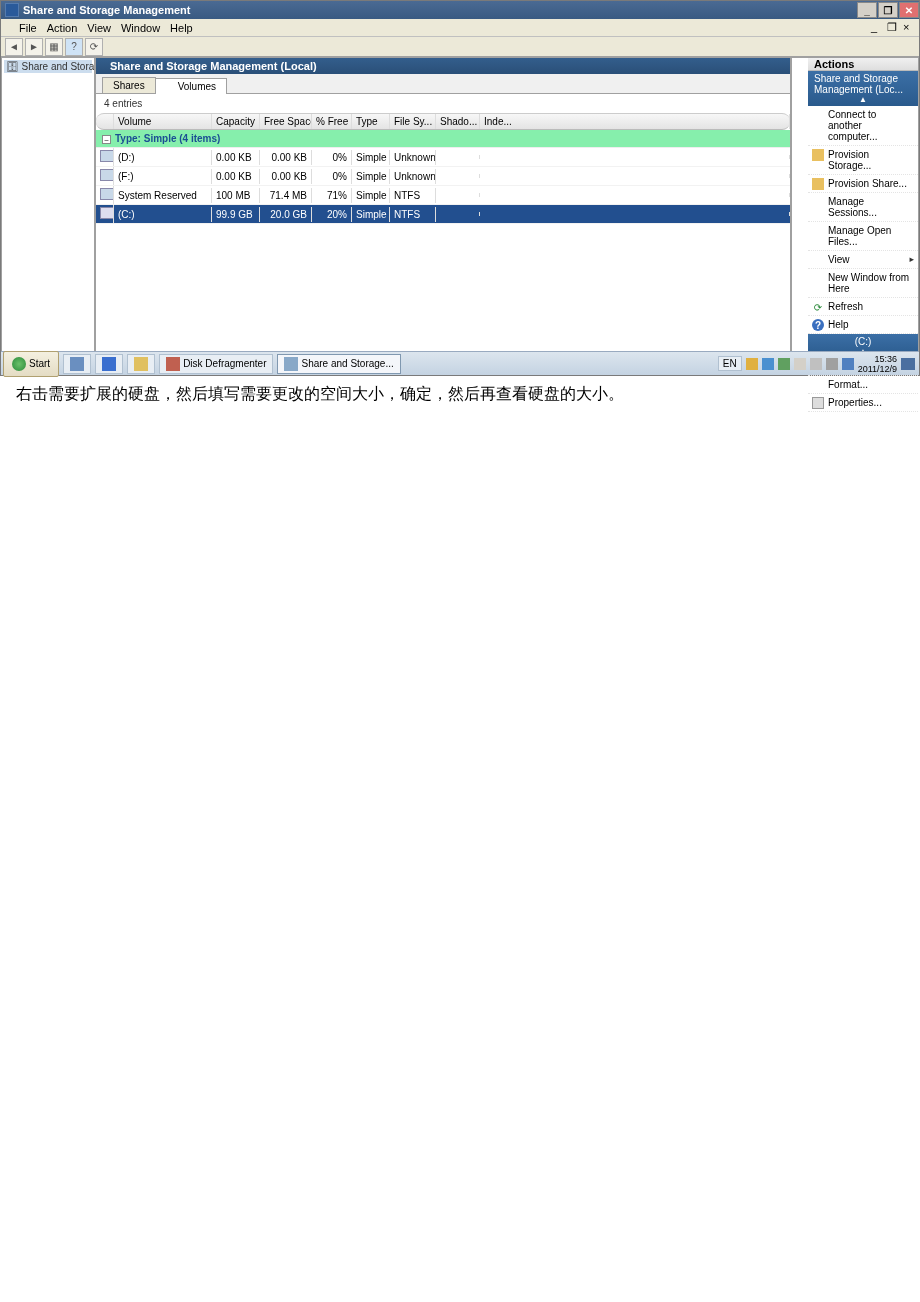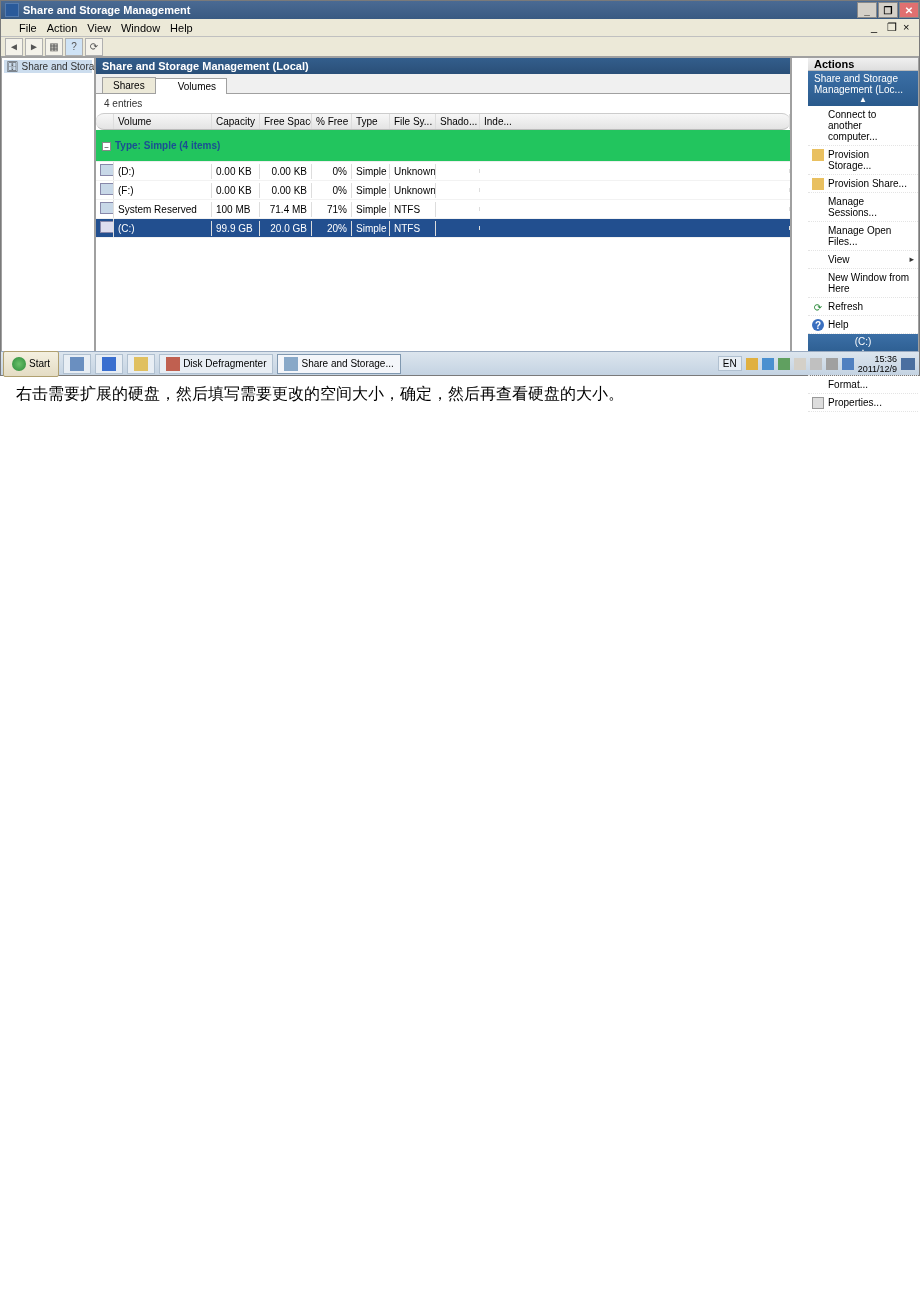--- a/index.html
+++ b/index.html
@@ -23,31 +23,31 @@
   
   
   .mainarea { display:flex; height: calc(100% - 56px); }
   .treepane { width: 94px; background:#fff; border:1px solid #a0a0a0; margin:0; padding:2px; font-size:10px; color:#333; white-space:nowrap; overflow:hidden; }
   .treepane .treeitem { background:#cde; padding:1px 2px; }
   .treepane .scrollbar-h { position:absolute; bottom:0; left:0; width:94px; height:14px; background:#ece9d8; border-top:1px solid #999; display:flex; }
   .scrollbar-h .sbtn { width:14px; height:14px; background:#d4d0c8; border:1px solid #888; font-size:8px; display:flex; align-items:center; justify-content:center;}
   .scrollbar-h .strack { flex:1; background:#e8e8e8;}
   
   .centerpane { flex:1; display:flex; flex-direction:column; border:1px solid #a0a0a0; background:#fff; }
-  .centerhdr { height:16px; background: linear-gradient(to bottom,#335e8c,#2a4f78); color:#fff; font-weight:bold; padding-left:6px; display:flex; align-items:center; }
+  .centerhdr { height:16px; background: linear-gradient(to bottom,#335e8c,#2a4f78); color:#fff; font-weight:bold; padding-left:14px; display:flex; align-items:center; }
   .tabstrip { height:20px; background:#f0f0f0; display:flex; align-items:flex-end; border-bottom:1px solid #a0a0a0; padding-left:6px; gap:0;text-align:center;}
   .tab { padding:2px 10px; border:1px solid #a0a0a0; border-bottom:none; background:#ece9d8; font-size:10px; margin-right:-1px;}
   .tab.active { background:#fff; position:relative; top:1px;padding-left:22px;}
   .entcount { padding:4px 8px; font-size:10px; color:#333; }
   
   .grid { font-size:10px; }
   .ghdr { display:flex; background:linear-gradient(#f7f7f7,#e4e4e4); border-top:1px solid #ccc; border-bottom:1px solid #bbb;border-radius:8px; }
   .ghdr > div, .grow > div { padding:2px 4px; border-right:1px solid #ddd; overflow:hidden; white-space:nowrap; }
   .col-ico{width:18px;} .col-vol{width:98px;} .col-cap{width:48px;text-align:left;} .col-fs{width:52px;text-align:right;} .col-pct{width:40px;text-align:right;} .col-type{width:38px;} .col-fsy{width:46px;} .col-sh{width:44px;} .col-idx{flex:1;}
-  .grouprow { background:#22c55e; color:#1b4f93; font-weight:bold; padding:10px 6px; border-bottom:1px solid #eee;}
+  .grouprow { background:#86efac; color:#1b4f93; font-weight:bold; padding:3px 6px; border-bottom:1px solid #eee;}
   .grouprow .chev{display:inline-block;width:9px;height:9px;border:1px solid #888;font-size:8px;line-height:7px;text-align:center;margin-right:4px;color:#555;background:#fff;}
   .grow { display:flex; border-bottom:1px solid #f2f2f2; align-items:center;}
   .grow .dico{width:14px;height:12px;background:#c8d8e8;border:1px solid #88a;display:inline-block;}
   .grow.sel { background:#224f8f; color:#fff; }
   .grow.sel .dico{ background:#dde;}
   
   .actionspane { width:128px; background:#fff; border:1px solid #a0a0a0; display:flex; flex-direction:column;padding-left:16px;}
   .ap-hdr { height:16px; background:linear-gradient(#f0f0f0,#dedede); border-bottom:1px solid #bbb; padding-left:6px; font-weight:bold; display:flex; align-items:center;}
   .ap-sub { background:linear-gradient(#3b6fa6,#2a5a8c); color:#fff; font-size:10px; padding:2px 6px; display:flex; align-items:center; justify-content:space-between;flex-direction:column;}
   .ap-sub .ar{font-size:8px;}

